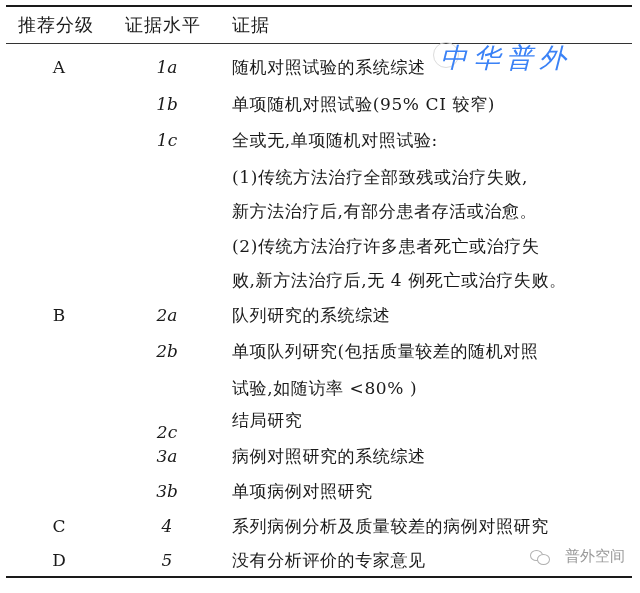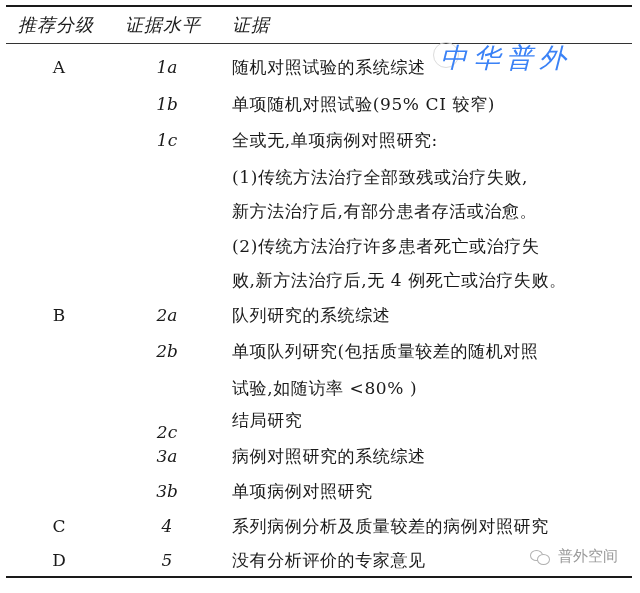--- a/index.html
+++ b/index.html
@@ -2,28 +2,28 @@
 <html><head>
   <meta charset="utf-8">
   <style>
     html, body { margin: 0; padding: 0; background: #ffffff; }
     body { width: 640px; height: 593px; position: relative; overflow: hidden;
            font-family: "DejaVu Serif", "Liberation Serif", serif; color: #1a1a1a; }
     .rule { position: absolute; left: 6px; width: 626px; background: #1a1a1a; }
     .rule.top { top: 5px; height: 2px; }
     .rule.mid { top: 43px; height: 1px; background: #333; }
     .rule.bot { top: 576px; height: 2px; }
-    .hdr { position: absolute; top: 12px; font-size: 18px; line-height: 26px; letter-spacing: 1px; font-style: italic; }
+    .hdr { position: absolute; top: 12px; font-size: 18px; line-height: 26px; letter-spacing: 1px; }
     .cell { position: absolute; font-size: 17px; line-height: 24px; white-space: nowrap; }
     .grade { left: 40px; width: 38px; text-align: center; }
     .level { left: 150px; width: 34px; text-align: center; font-style: italic; }
     .evid  { left: 232px; letter-spacing: 0.6px; }
     .wm1 { position: absolute; left: 440px; top: 40px; font-size: 27px; color: #3b82f6; font-style: italic; letter-spacing: 6px; }
     .wm1-seal { position: absolute; left: 433px; top: 42px; width: 24px; height: 24px; border: 1px solid #dcdcdc; border-radius: 50%; }
-    .wm2 { position: absolute; left: 530px; top: 547px; font-size: 15px; color: #9a9a9a; font-family: "DejaVu Sans", sans-serif; display: flex; align-items: center; gap: 8px; }
+    .wm2 { position: absolute; left: 530px; top: 547px; font-size: 15px; color: #9a9a9a; font-family: "DejaVu Sans", sans-serif; display: flex; align-items: center; gap: 15px; }
     .wm2 .logo { width: 20px; height: 16px; position: relative; }
     .wm2 .logo span { position: absolute; border: 1.5px solid #b0b0b0; border-radius: 50%; }
   </style>
 </head>
 <body>
 
 <div class="rule top"></div>
 <div class="hdr" style="left:18px">推荐分级</div>
 <div class="hdr" style="left:125px">证据水平</div>
 <div class="hdr" style="left:232px">证据</div>
@@ -33,21 +33,21 @@
 <div class="wm1">中华普外</div>
 
 <div class="cell grade" style="top:55px">A</div>
 <div class="cell level" style="top:55px">1a</div>
 <div class="cell evid" style="top:55px">随机对照试验的系统综述</div>
 
 <div class="cell level" style="top:92px">1b</div>
 <div class="cell evid" style="top:92px">单项随机对照试验(95% CI 较窄)</div>
 
 <div class="cell level" style="top:128px">1c</div>
-<div class="cell evid" style="top:128px">全或无,单项病例对照研究:</div>
+<div class="cell evid" style="top:128px">全或无,单项随机对照试验:</div>
 <div class="cell evid" style="top:165px">(1)传统方法治疗全部致残或治疗失败,</div>
 <div class="cell evid" style="top:199px">新方法治疗后,有部分患者存活或治愈。</div>
 <div class="cell evid" style="top:234px">(2)传统方法治疗许多患者死亡或治疗失</div>
 <div class="cell evid" style="top:268px">败,新方法治疗后,无 4 例死亡或治疗失败。</div>
 
 <div class="cell grade" style="top:303px">B</div>
 <div class="cell level" style="top:303px">2a</div>
 <div class="cell evid" style="top:303px">队列研究的系统综述</div>
 
 <div class="cell level" style="top:339px">2b</div>

